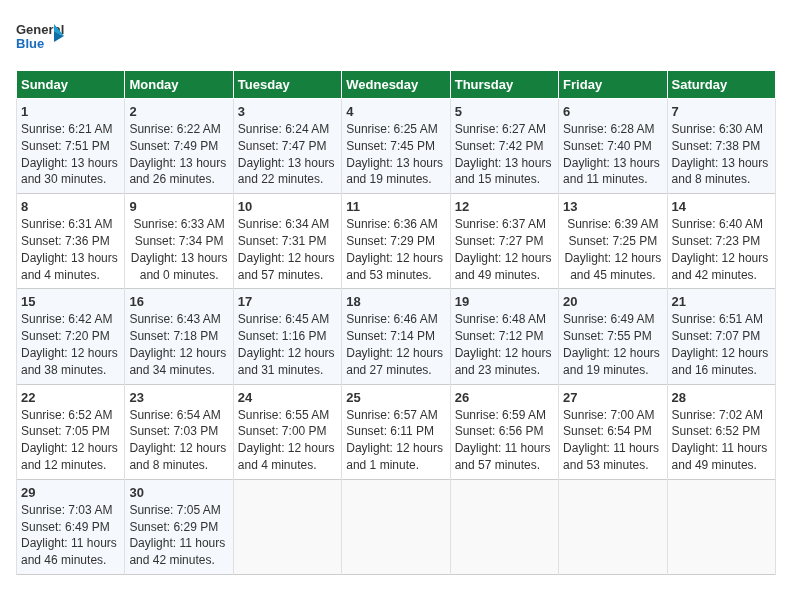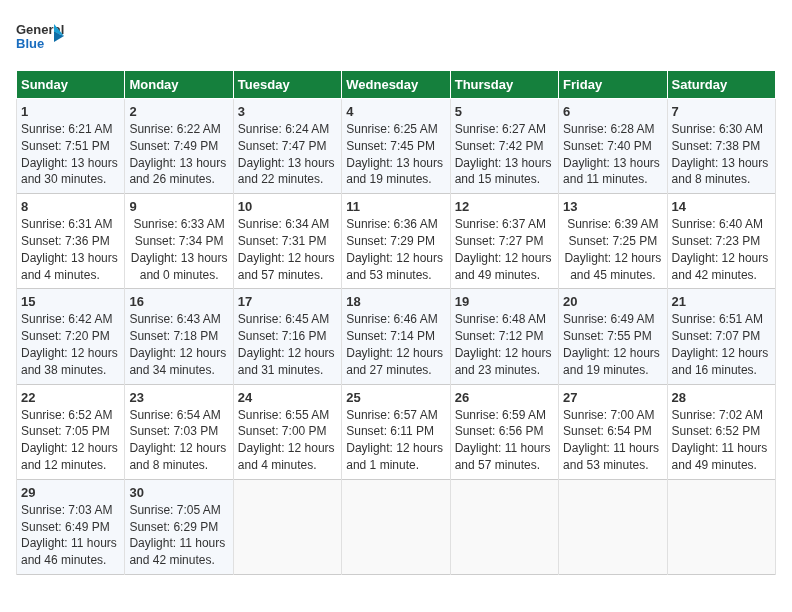--- a/index.html
+++ b/index.html
@@ -226,21 +226,21 @@
         <td>
           <span class="day-num">16</span>
           <div class="day-info" style="white-space: pre-line;">Sunrise: 6:43 AM
 Sunset: 7:18 PM
 Daylight: 12 hours
 and 34 minutes.</div>
         </td>
         <td>
           <span class="day-num">17</span>
           <div class="day-info" style="white-space: pre-line;">Sunrise: 6:45 AM
-Sunset: 7:16 PM
+Sunset: 1:16 PM
 Daylight: 12 hours
 and 31 minutes.</div>
         </td>
         <td>
           <span class="day-num">18</span>
           <div class="day-info" style="white-space: pre-line;">Sunrise: 6:46 AM
 Sunset: 7:14 PM
 Daylight: 12 hours
 and 27 minutes.</div>
         </td>

